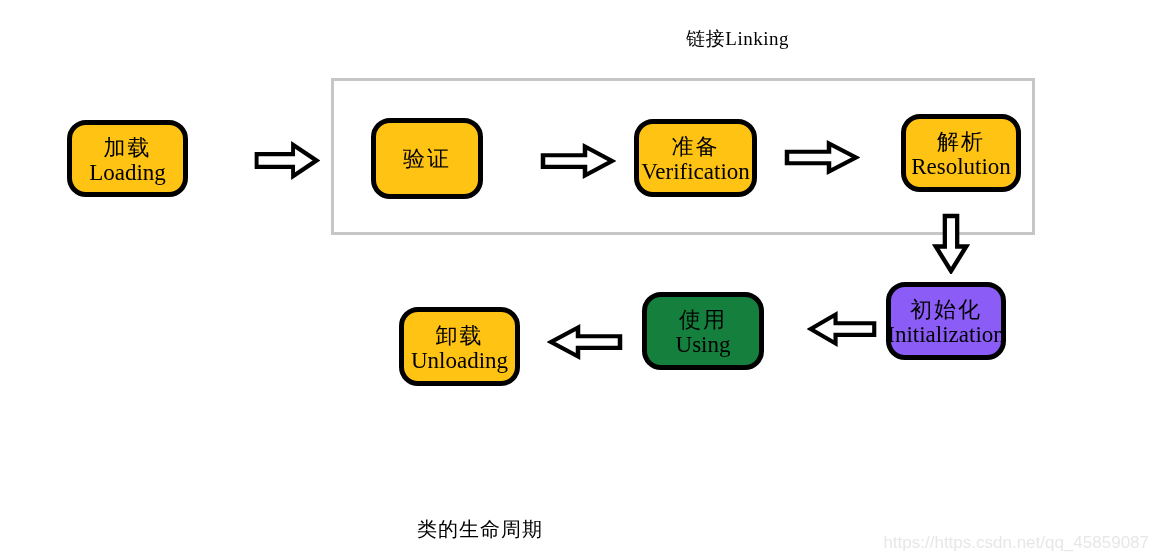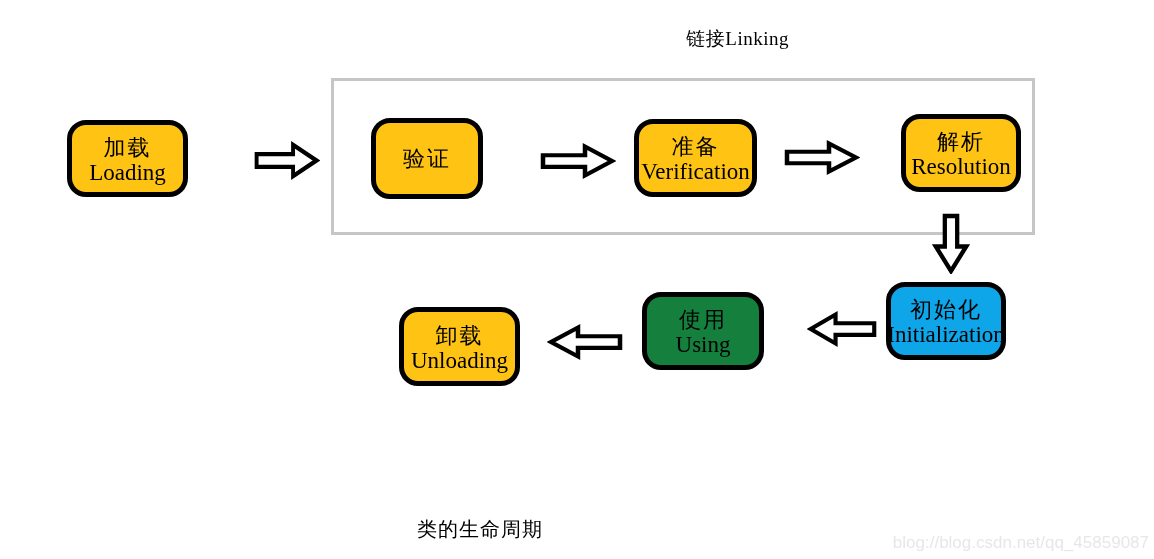--- a/index.html
+++ b/index.html
@@ -112,21 +112,21 @@
   <div class="node node-preparation" style="background: rgb(255, 195, 20); border-color: rgb(0, 0, 0);">
     <span class="zh">准备</span>
     <span class="en">Verification</span>
   </div>
 
   <div class="node node-resolution" style="background: rgb(255, 195, 20); border-color: rgb(0, 0, 0); margin-left: 20px;">
     <span class="zh">解析</span>
     <span class="en">Resolution</span>
   </div>
 
-  <div class="node node-initialization" style="background: #0ea5e9; border-color: rgb(0, 0, 0);">
+  <div class="node node-initialization" style="background: #8b5cf6; border-color: rgb(0, 0, 0);">
     <span class="zh">初始化</span>
     <span class="en">Initialization</span>
   </div>
 
   <div class="node node-using" style="background: #15803d; border-color: rgb(0, 0, 0);">
     <span class="zh">使用</span>
     <span class="en">Using</span>
   </div>
 
   <div class="node node-unloading" style="background: rgb(255, 195, 20); border-color: rgb(0, 0, 0); margin-left: 26px;">
@@ -165,15 +165,15 @@
   </div>
 
   <div class="arrow arrow-6">
     <svg viewBox="0 0 76 40" preserveAspectRatio="none">
       <polygon points="73,13.5 31,13.5 31,4 4,20 31,36 31,26.5 73,26.5" fill="#ffffff" stroke="#000000" stroke-width="4.5" stroke-linejoin="miter"></polygon>
     </svg>
   </div>
 
   <div class="bottom-label">类的生命周期</div>
 
-  <div class="watermark">blog://blog.csdn.net/qq_45859087</div>
+  <div class="watermark">https://https.csdn.net/qq_45859087</div>
 
 </div>
 
 </body></html>

